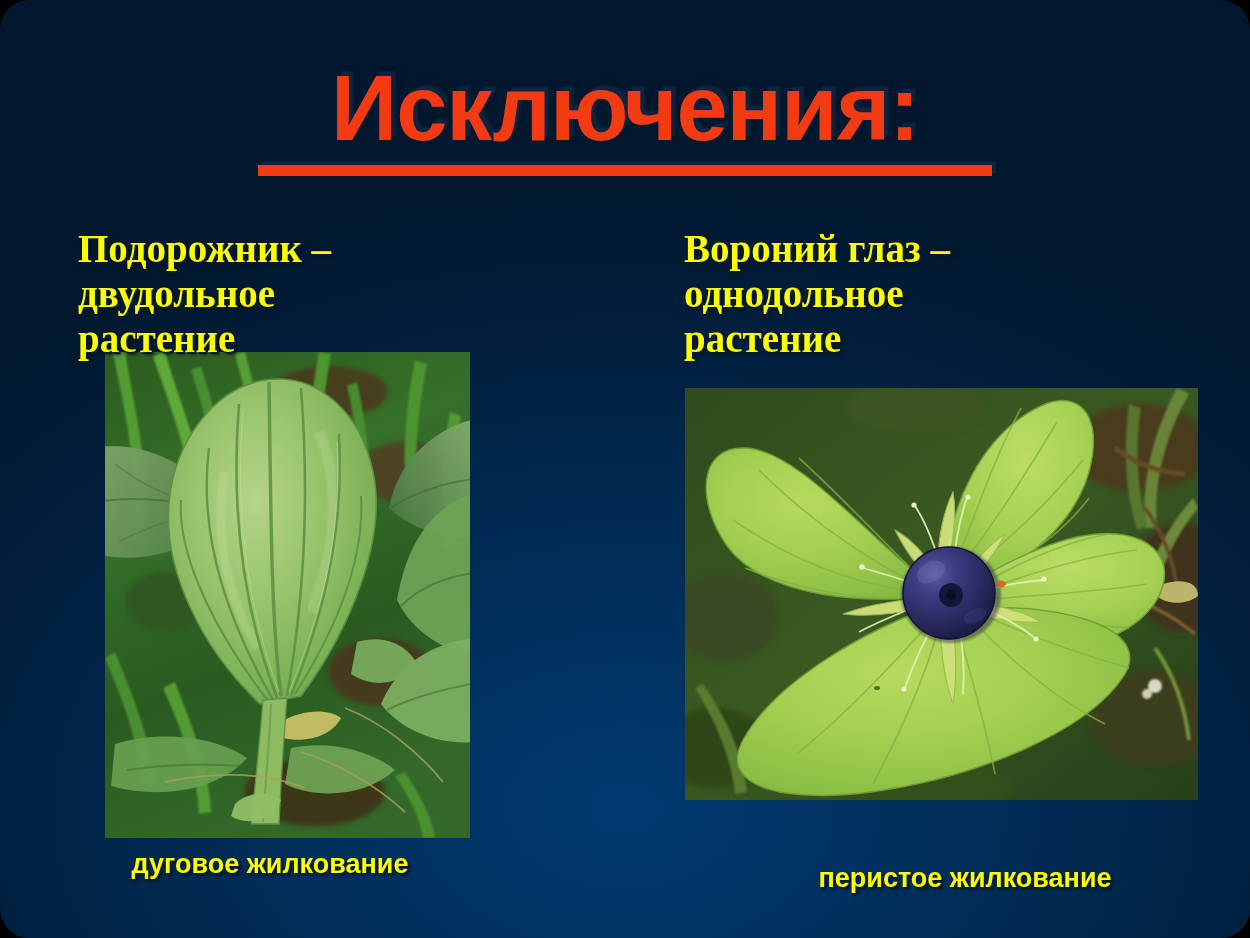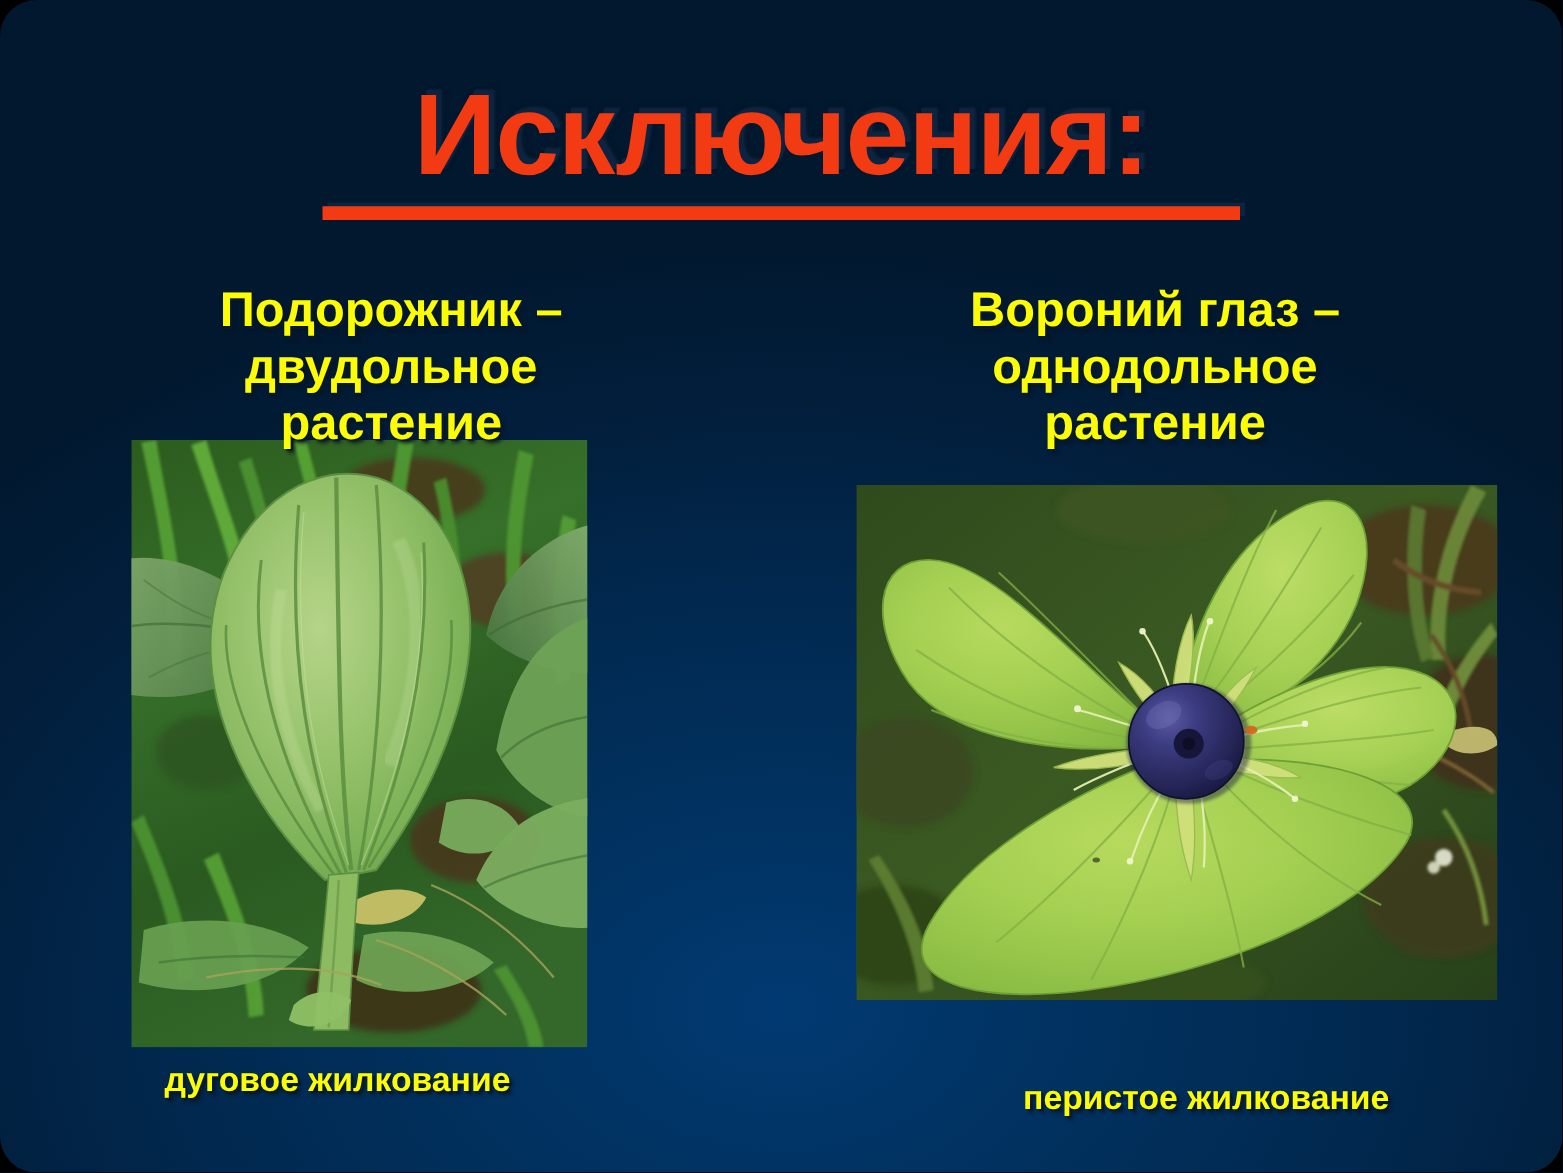--- a/index.html
+++ b/index.html
@@ -47,31 +47,32 @@
     transform: translateX(-50%);
     top: 103px;
     width: 734px;
     height: 11px;
     background: #f23b12;
     box-shadow: 4px -3px 0 #0d2440;
   }
   
   .col-heading {
     position: absolute;
-    text-align: center;
+    text-align: left;
     font-size: 39px;
     font-weight: bold;
     line-height: 1.16;
     color: #fcfc06;
     text-shadow:
       2px 2px 0 rgba(8,26,48,.92),
       3px 3px 3px rgba(5,18,36,.75);
     z-index: 5;
     white-space: pre-line;
     pointer-events: none;
+    font-family: Liberation Serif, serif;
   }
   #heading-left  { left: 78px;  top: 226px; width: 470px; }
   #heading-right { left: 684px; top: 226px; width: 480px; }
 
   
   .caption {
     position: absolute;
     text-align: center;
     font-size: 27px;
     font-weight: bold;

